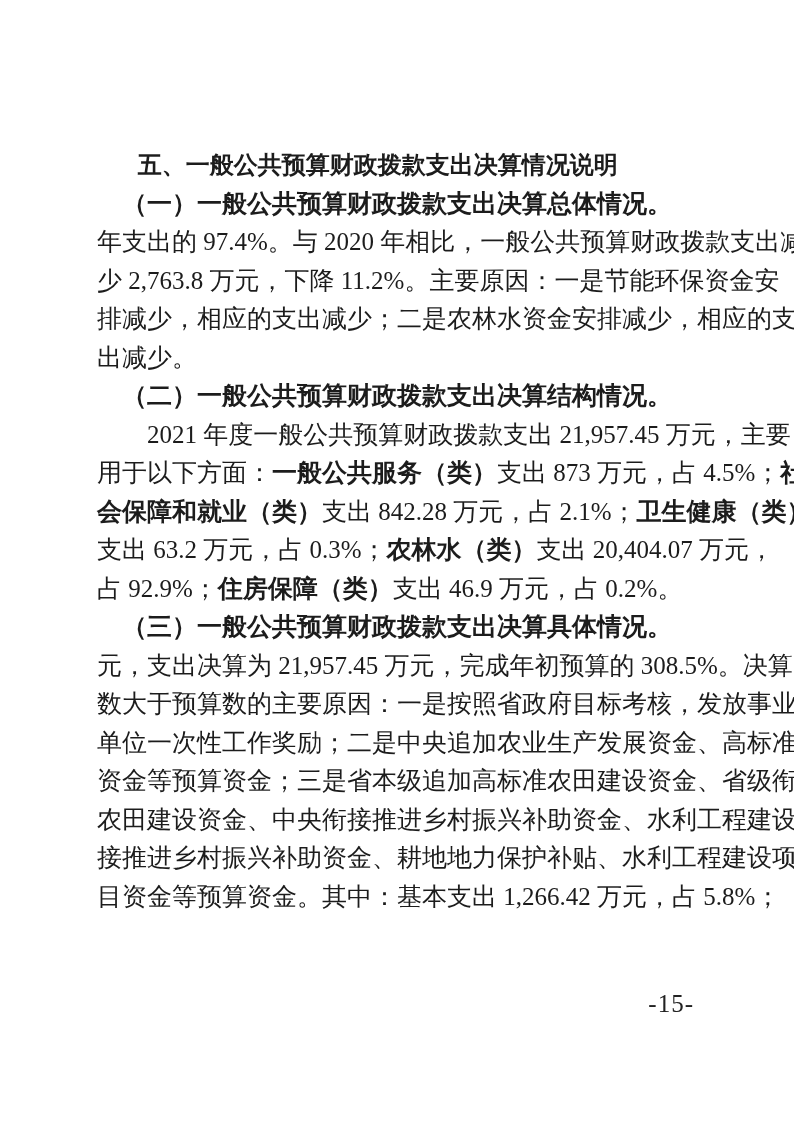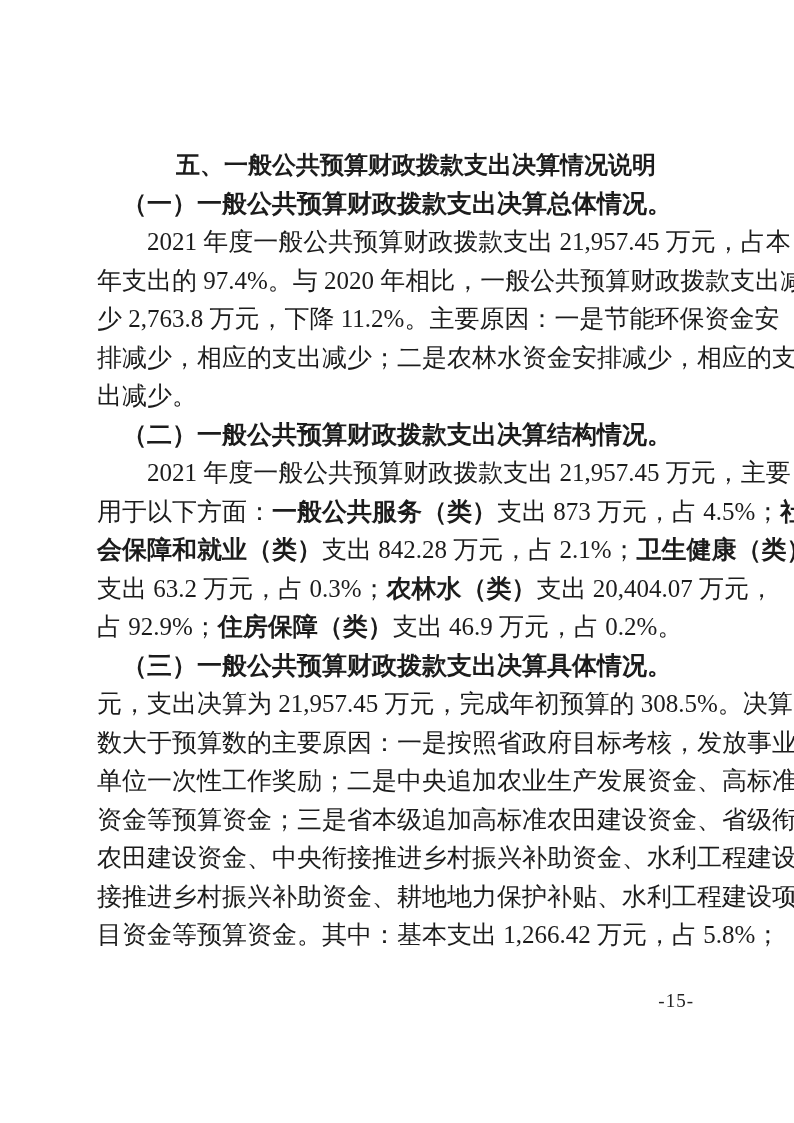--- a/index.html
+++ b/index.html
@@ -25,47 +25,45 @@
     line-height: 38.5px;
     height: 38.5px;
     white-space: nowrap;
   }
   .ind { text-indent: 2em; }
   .h1 {
     font-weight: 700;
     font-size: 24px;
     text-indent: 1.7em;
     font-family: "Liberation Sans", "DejaVu Sans", sans-serif;
-    text-align: center;
   }
   .h2 {
     font-weight: 700;
     text-indent: 1em;
   }
   .b { font-weight: 700; margin-top: 36px; }
   .pagenum {
     position: absolute;
     right: 100px;
     top: 990px;
-    font-size: 19px;
+    font-size: 25px;
     letter-spacing: 1px;
     color: #222222;
   }
 </style>
 </head>
 <body>
 
 <div class="page">
   <div class="content">
 
     <p class="ln h1">五、一般公共预算财政拨款支出决算情况说明</p>
 
     <p class="ln h2">（一）一般公共预算财政拨款支出决算总体情况。</p>
 
-    <p class="ln ind">2021 年度一般公共预算财政拨款支出 21,957.45 万元，占本</p>
     <p class="ln">年支出的 97.4%。与 2020 年相比，一般公共预算财政拨款支出减</p>
     <p class="ln">少 2,763.8 万元，下降 11.2%。主要原因：一是节能环保资金安</p>
     <p class="ln">排减少，相应的支出减少；二是农林水资金安排减少，相应的支</p>
     <p class="ln">出减少。</p>
 
     <p class="ln h2">（二）一般公共预算财政拨款支出决算结构情况。</p>
 
     <p class="ln ind">2021 年度一般公共预算财政拨款支出 21,957.45 万元，主要</p>
     <p class="ln">
       <span>用于以下方面：</span><span class="b">一般公共服务（类）</span><span>支出 873 万元，占 4.5%；</span><span class="b">社</span>

